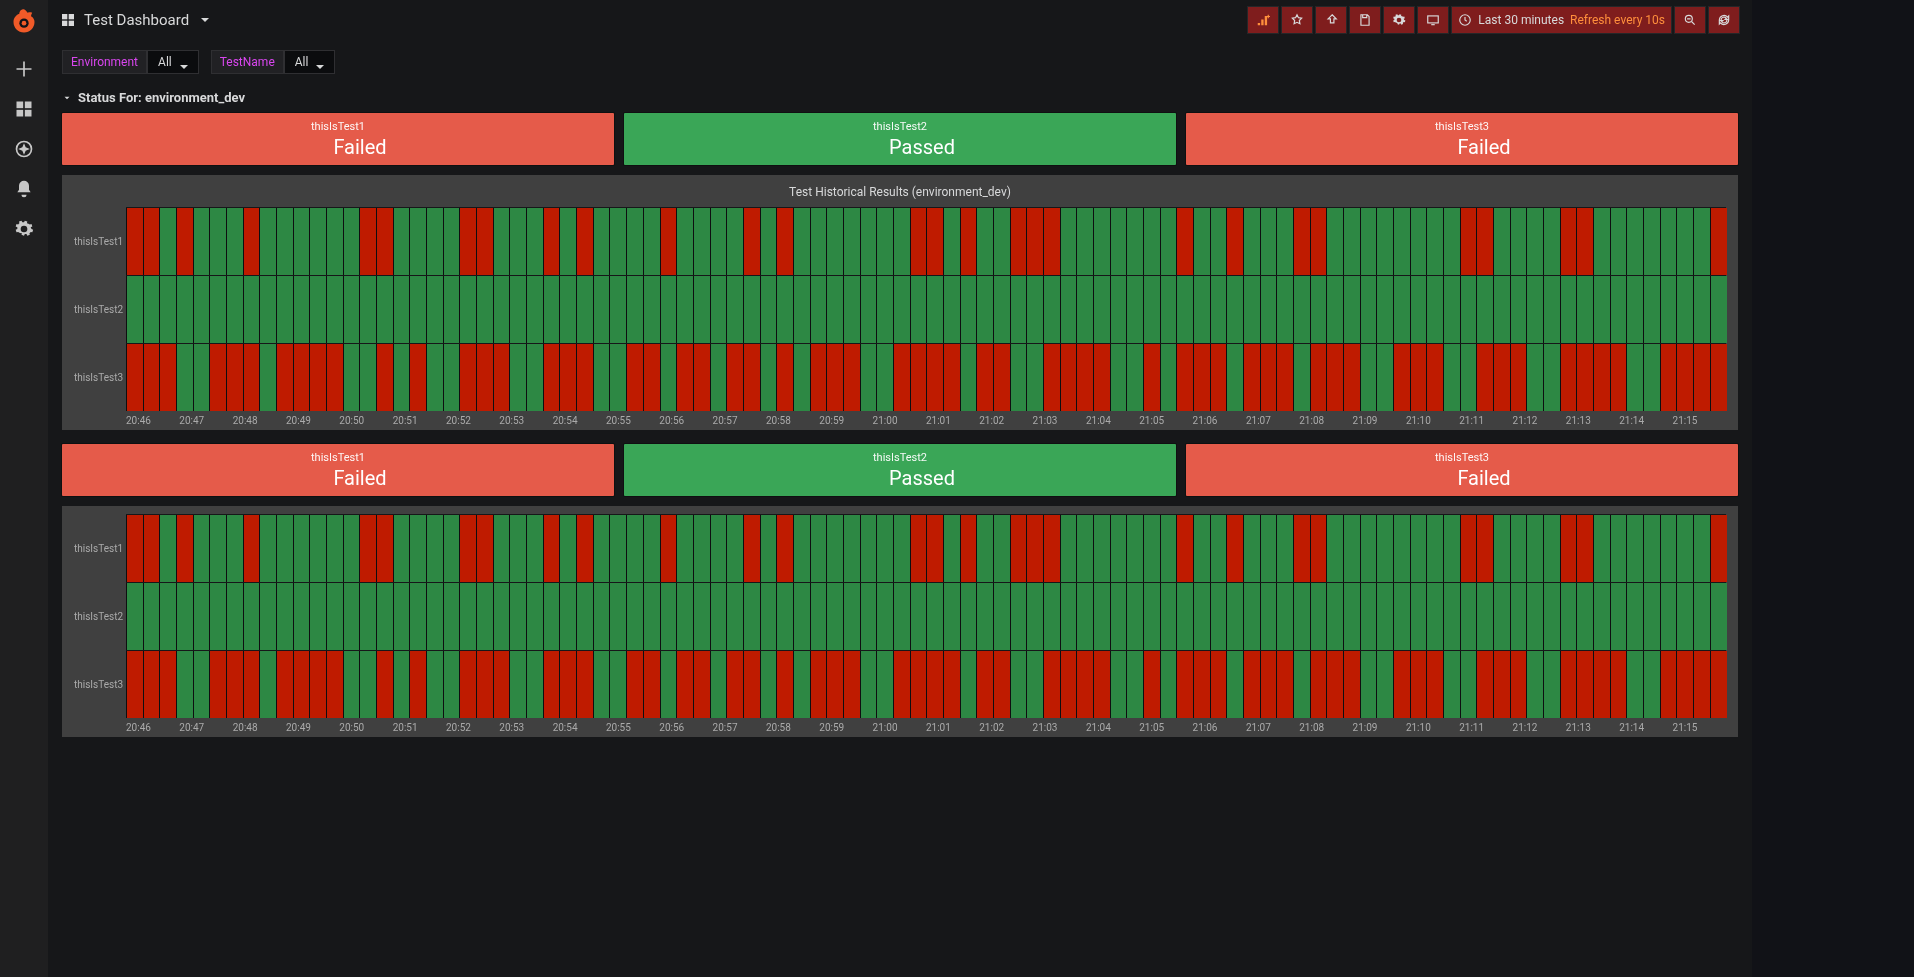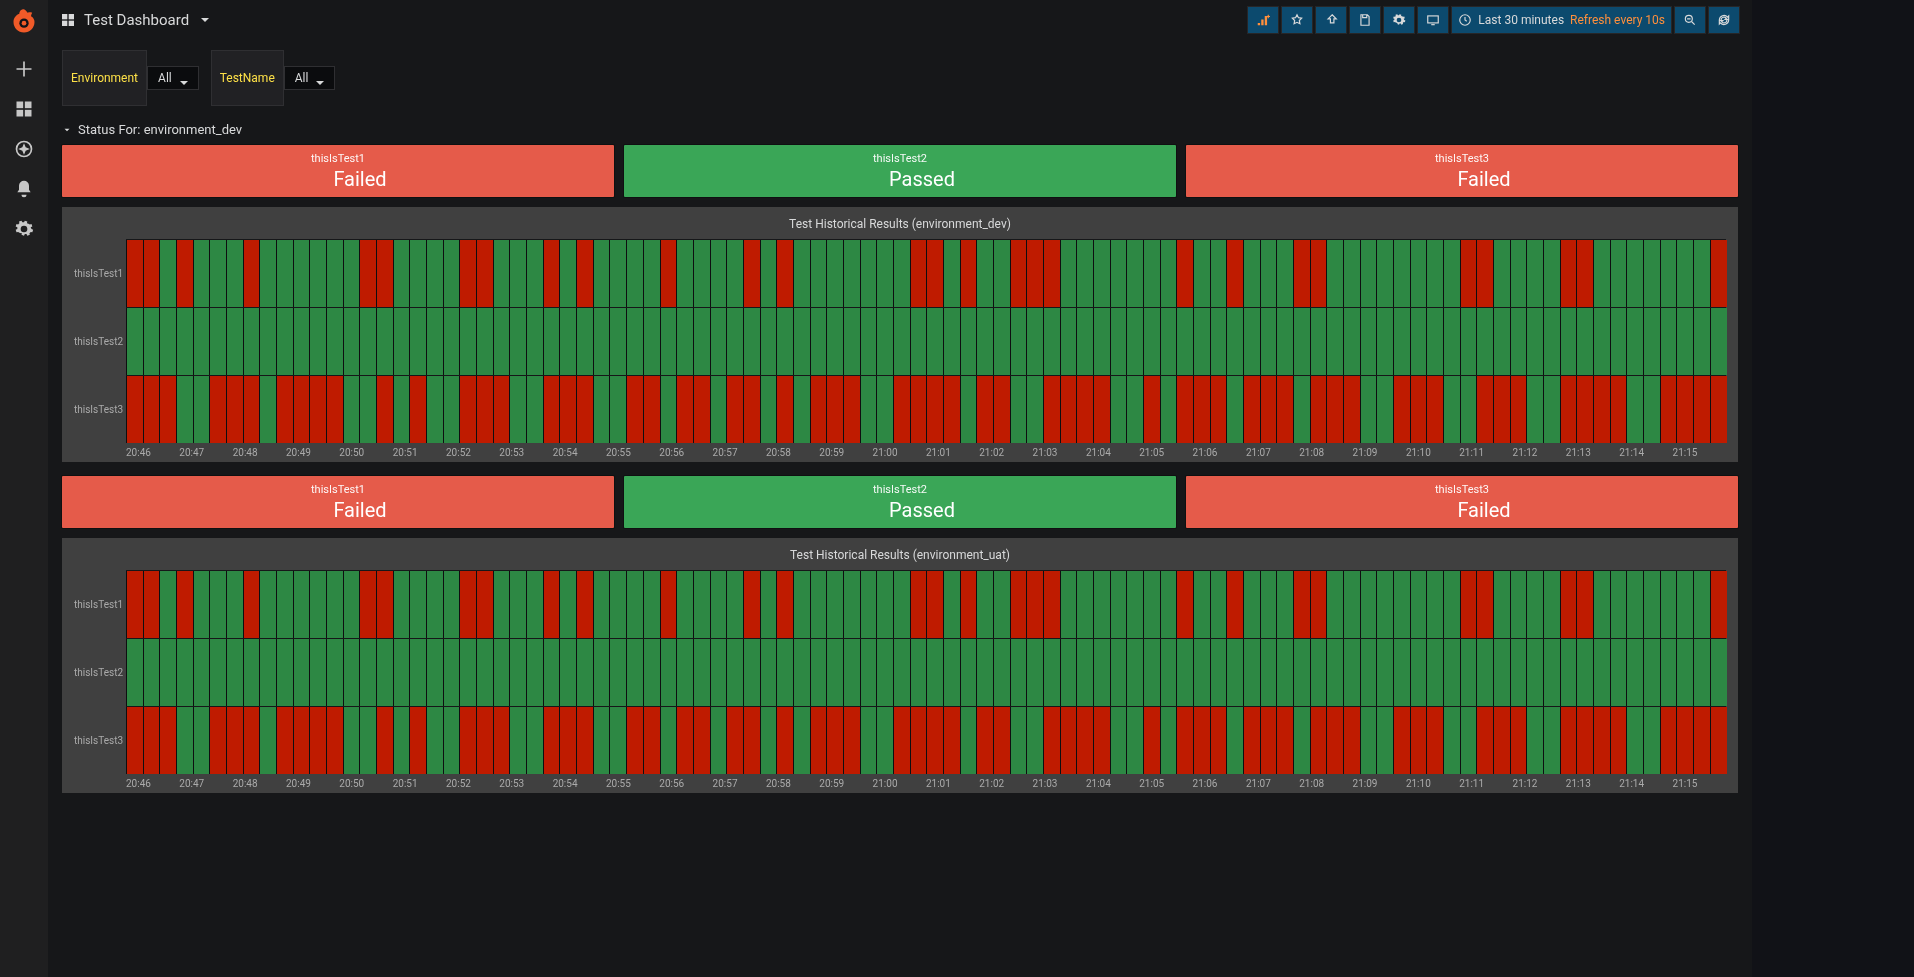--- a/index.html
+++ b/index.html
@@ -8,31 +8,31 @@
 .sidebar { width:48px; background:#1f1f20; display:flex; flex-direction:column; align-items:center; padding-top:8px; gap:20px; }
 .sidebar .logo { width:28px; height:28px; }
 .sidebar .nav-icon { width:20px; height:20px; fill:#c7c7c7; cursor:pointer; }
 .main { flex:1; background:#161719; min-height:977px; }
 .topbar { display:flex; align-items:center; height:40px; padding:0 12px; background:#161719; }
 .dash-title { display:flex; align-items:center; gap:8px; font-size:15px; cursor:pointer; }
 .dash-title svg { width:16px; height:16px; fill:#d8d9da; }
 .caret-down { width:0; height:0; border-left:4px solid transparent; border-right:4px solid transparent; border-top:4px solid #d8d9da; display:inline-block; margin-left:4px; }
 .spacer { flex:1; }
 .toolbar { display:flex; gap:2px; align-items:center; }
-.tb-btn { background:#0c4a6e; border:1px solid #262628; height:28px; min-width:32px; display:flex; align-items:center; justify-content:center; cursor:pointer; padding:0 6px; font-size:12px; color:#d8d9da; }
+.tb-btn { background:#7f1d1d; border:1px solid #262628; height:28px; min-width:32px; display:flex; align-items:center; justify-content:center; cursor:pointer; padding:0 6px; font-size:12px; color:#d8d9da; }
 .tb-btn svg { width:14px; height:14px; fill:#d8d9da; }
 .tb-btn.addpanel svg { fill:#ff8f3c; }
 .time-picker { display:flex; align-items:center; gap:6px; }
 .time-picker .refresh-txt { color:#ff8f3c; }
 .var-row { display:flex; gap:12px; padding:10px 14px; }
 .var { display:flex; align-items:center; }
-.var-label { background:#212124; padding:20px 8px; color:#fde047; font-size:12px; border:1px solid #2f2f32; }
+.var-label { background:#212124; padding:4px 8px; color:#d946ef; font-size:12px; border:1px solid #2f2f32; }
 .var-select { background:#0b0c0e; padding:4px 10px; font-size:12px; border:1px solid #2f2f32; cursor:pointer; display:flex; align-items:flex-end; gap:4px; }
 .section { padding:0 14px 14px 14px; }
-.section-header { display:flex; align-items:center; gap:6px; font-size:13px; font-weight:400; padding:6px 0 8px 0; cursor:pointer; }
+.section-header { display:flex; align-items:center; gap:6px; font-size:13px; font-weight:700; padding:6px 0 8px 0; cursor:pointer; }
 .section-header svg { width:10px; height:10px; fill:#d8d9da; }
 .status-cards { display:flex; gap:10px; }
 .card { flex:1; height:52px; border-radius:1px; display:flex; flex-direction:column; align-items:center; justify-content:center; color:#fff; box-shadow:0 0 0 1px rgba(0,0,0,.3); }
 .card.failed { background:#e55b4a; }
 .card.passed { background:#3aa657; }
 .card .card-title { font-size:11px; opacity:.95; margin-bottom:2px; }
 .card .card-status { font-size:20px; font-weight:400;margin-left:44px; }
 .hist-panel { background:#404040; margin-top:10px; padding:8px 12px 4px 12px; }
 .hist-title { text-align:center; font-size:12px; padding:2px 0 8px 0; }
 .hist-body { display:flex; flex-direction:column; }
@@ -536,21 +536,20 @@
             <div class="card passed">
               <div class="card-title">thisIsTest2</div>
               <div class="card-status">Passed</div>
             </div>
             <div class="card failed">
               <div class="card-title">thisIsTest3</div>
               <div class="card-status">Failed</div>
             </div>
           </div>
           <div class="hist-panel">
-            <div class="hist-title">Test Historical Results (environment_uat)</div>
             <div class="hist-body">
               <div class="hist-row">
                 <div class="row-label">thisIsTest1</div>
                 <div class="cells">
                   <div class="cell f"></div>
                   <div class="cell f"></div>
                   <div class="cell p"></div>
                   <div class="cell f"></div>
                   <div class="cell p"></div>
                   <div class="cell p"></div>

